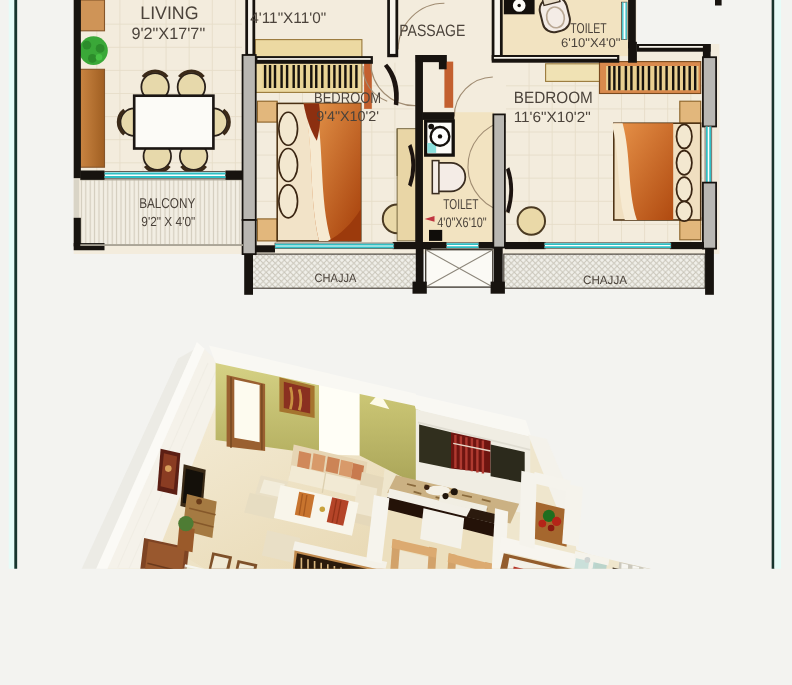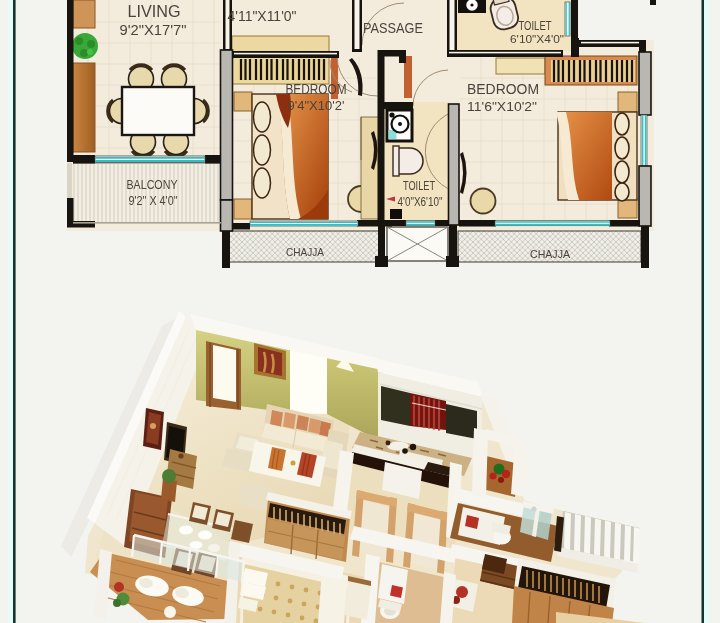--- a/index.html
+++ b/index.html
@@ -1,16 +1,16 @@
 <!DOCTYPE html>
 <html><head>
 <meta charset="utf-8">
 <style>
 html,body{margin:0;padding:0;background:#f3f3f0;}
-#page{position:relative;width:720px;height:623px;overflow:hidden;font-family:"Liberation Sans",sans-serif;}
+#page{position:relative;width:720px;height:517px;overflow:hidden;font-family:"Liberation Sans",sans-serif;}
 svg{position:absolute;top:0;left:0;}
 text{fill:#4b433b;}
 </style>
 </head>
 <body>
 <div id="page">
 <svg width="720" height="623" viewBox="0 0 720 623">
 <defs>
 <pattern id="hatch" width="5.5" height="5.5" patternUnits="userSpaceOnUse">
   <rect width="5.5" height="5.5" fill="#f0efe9"></rect>

